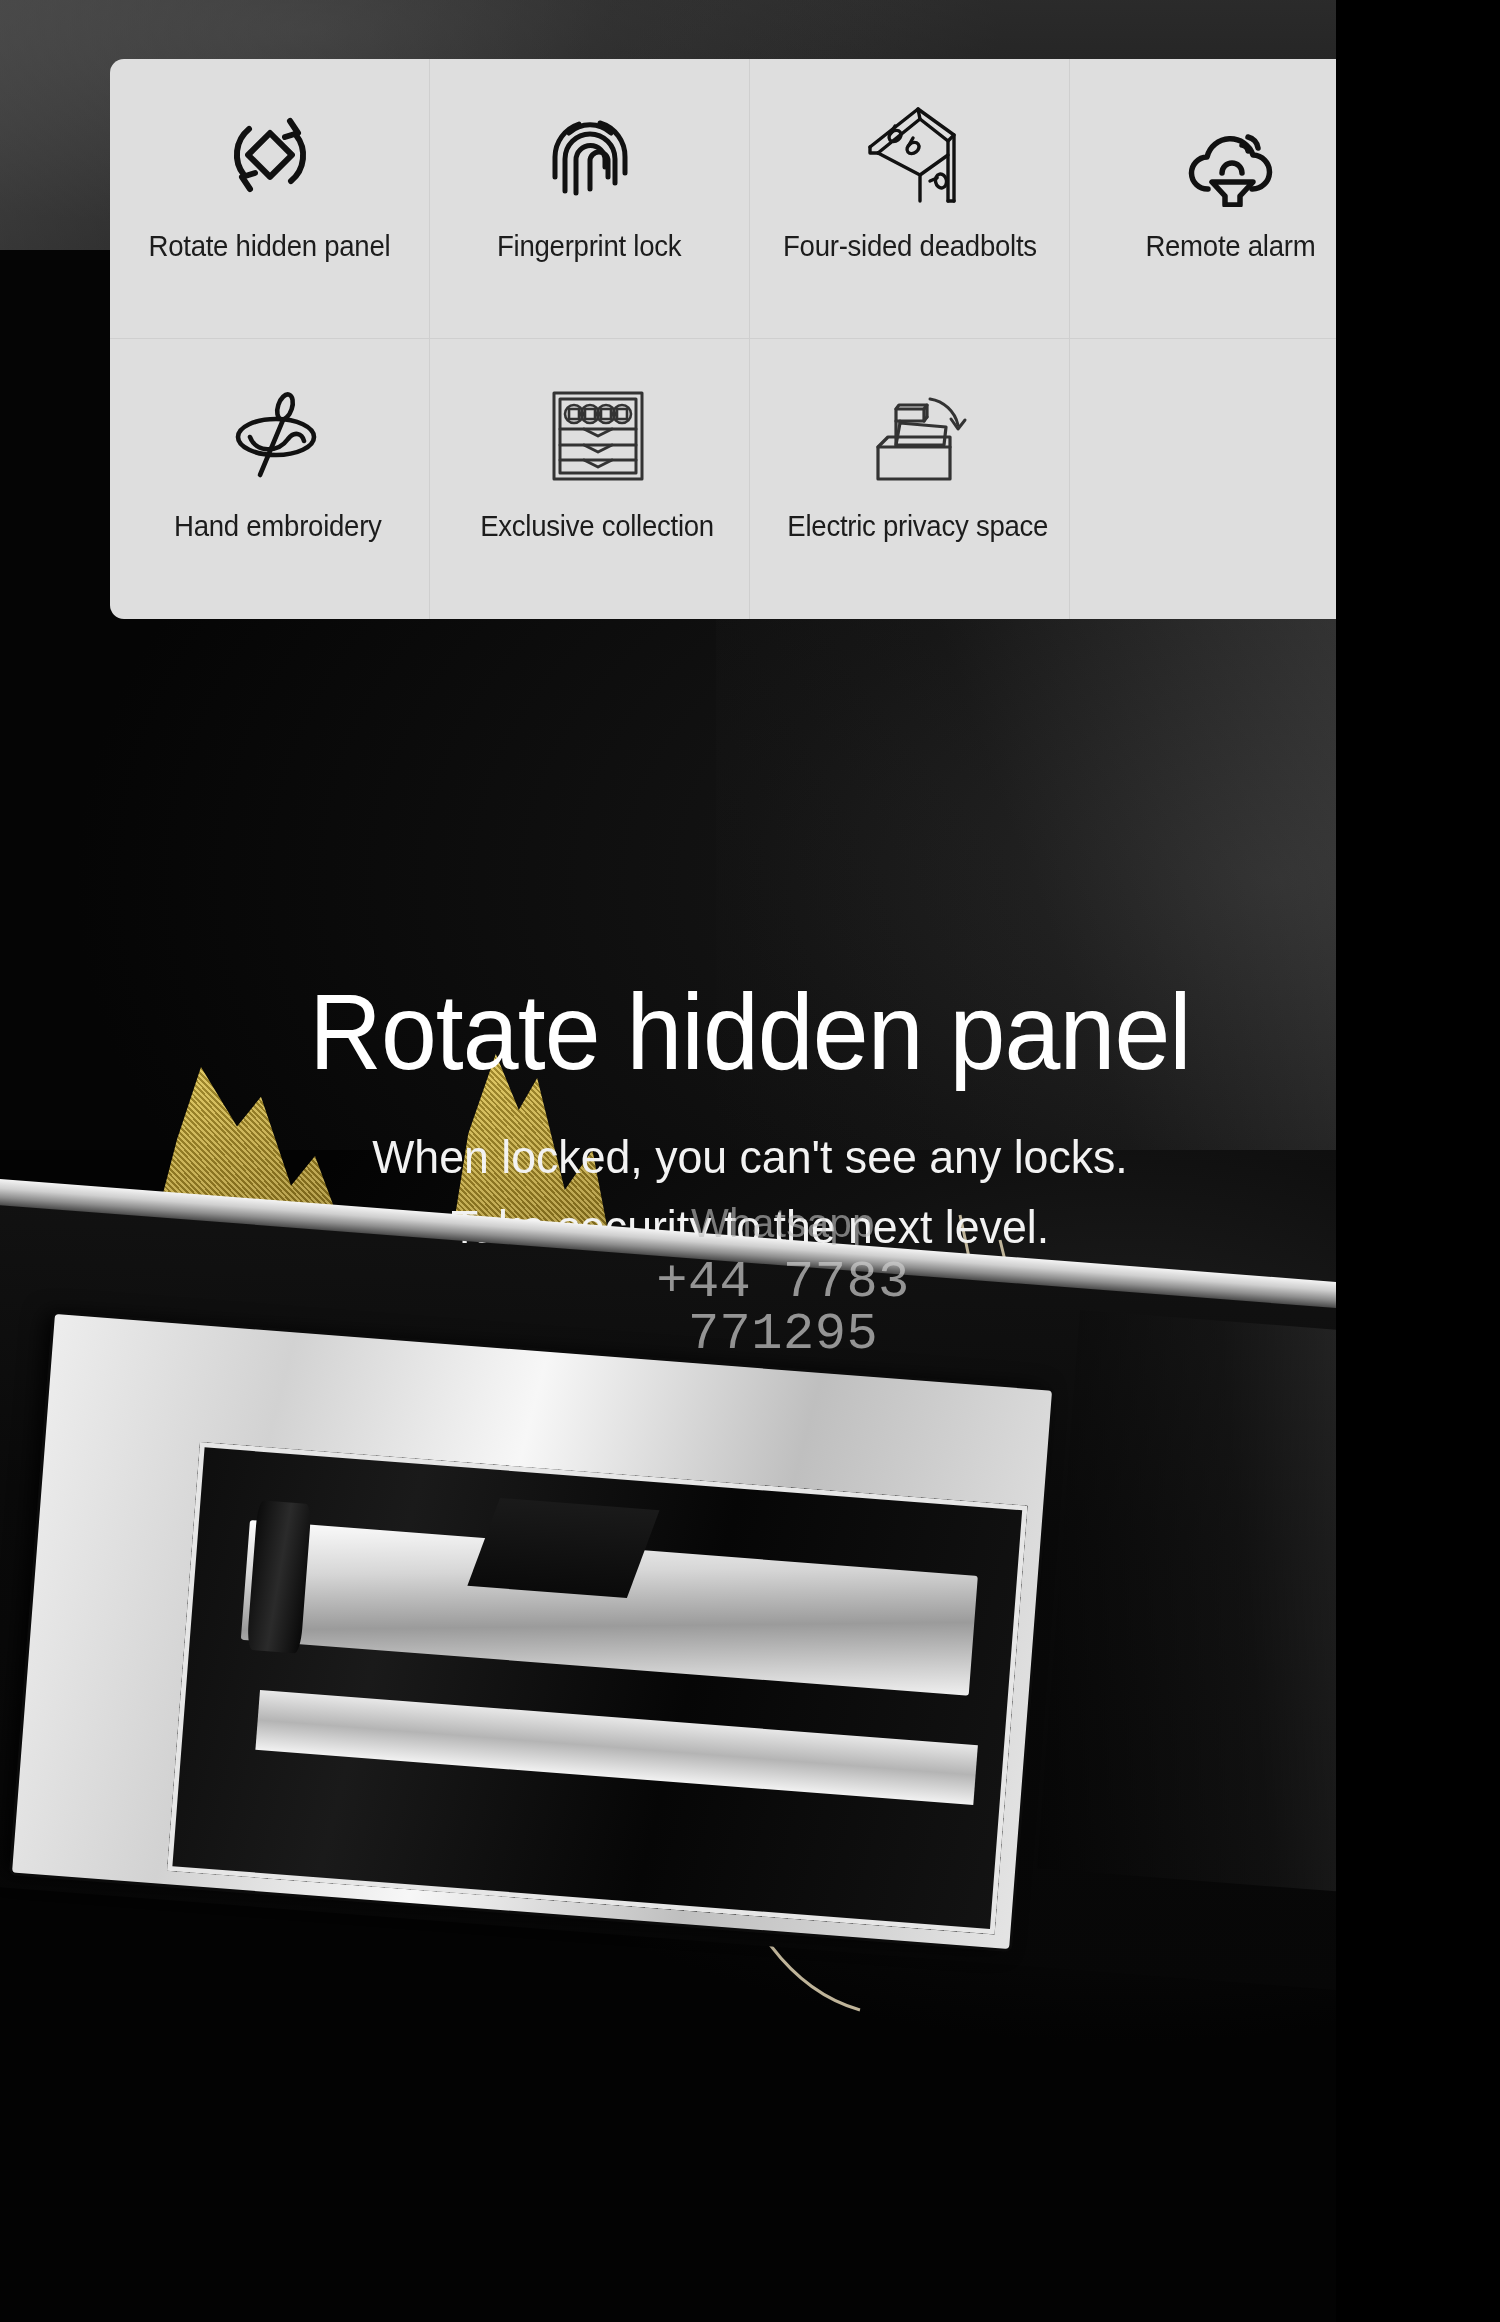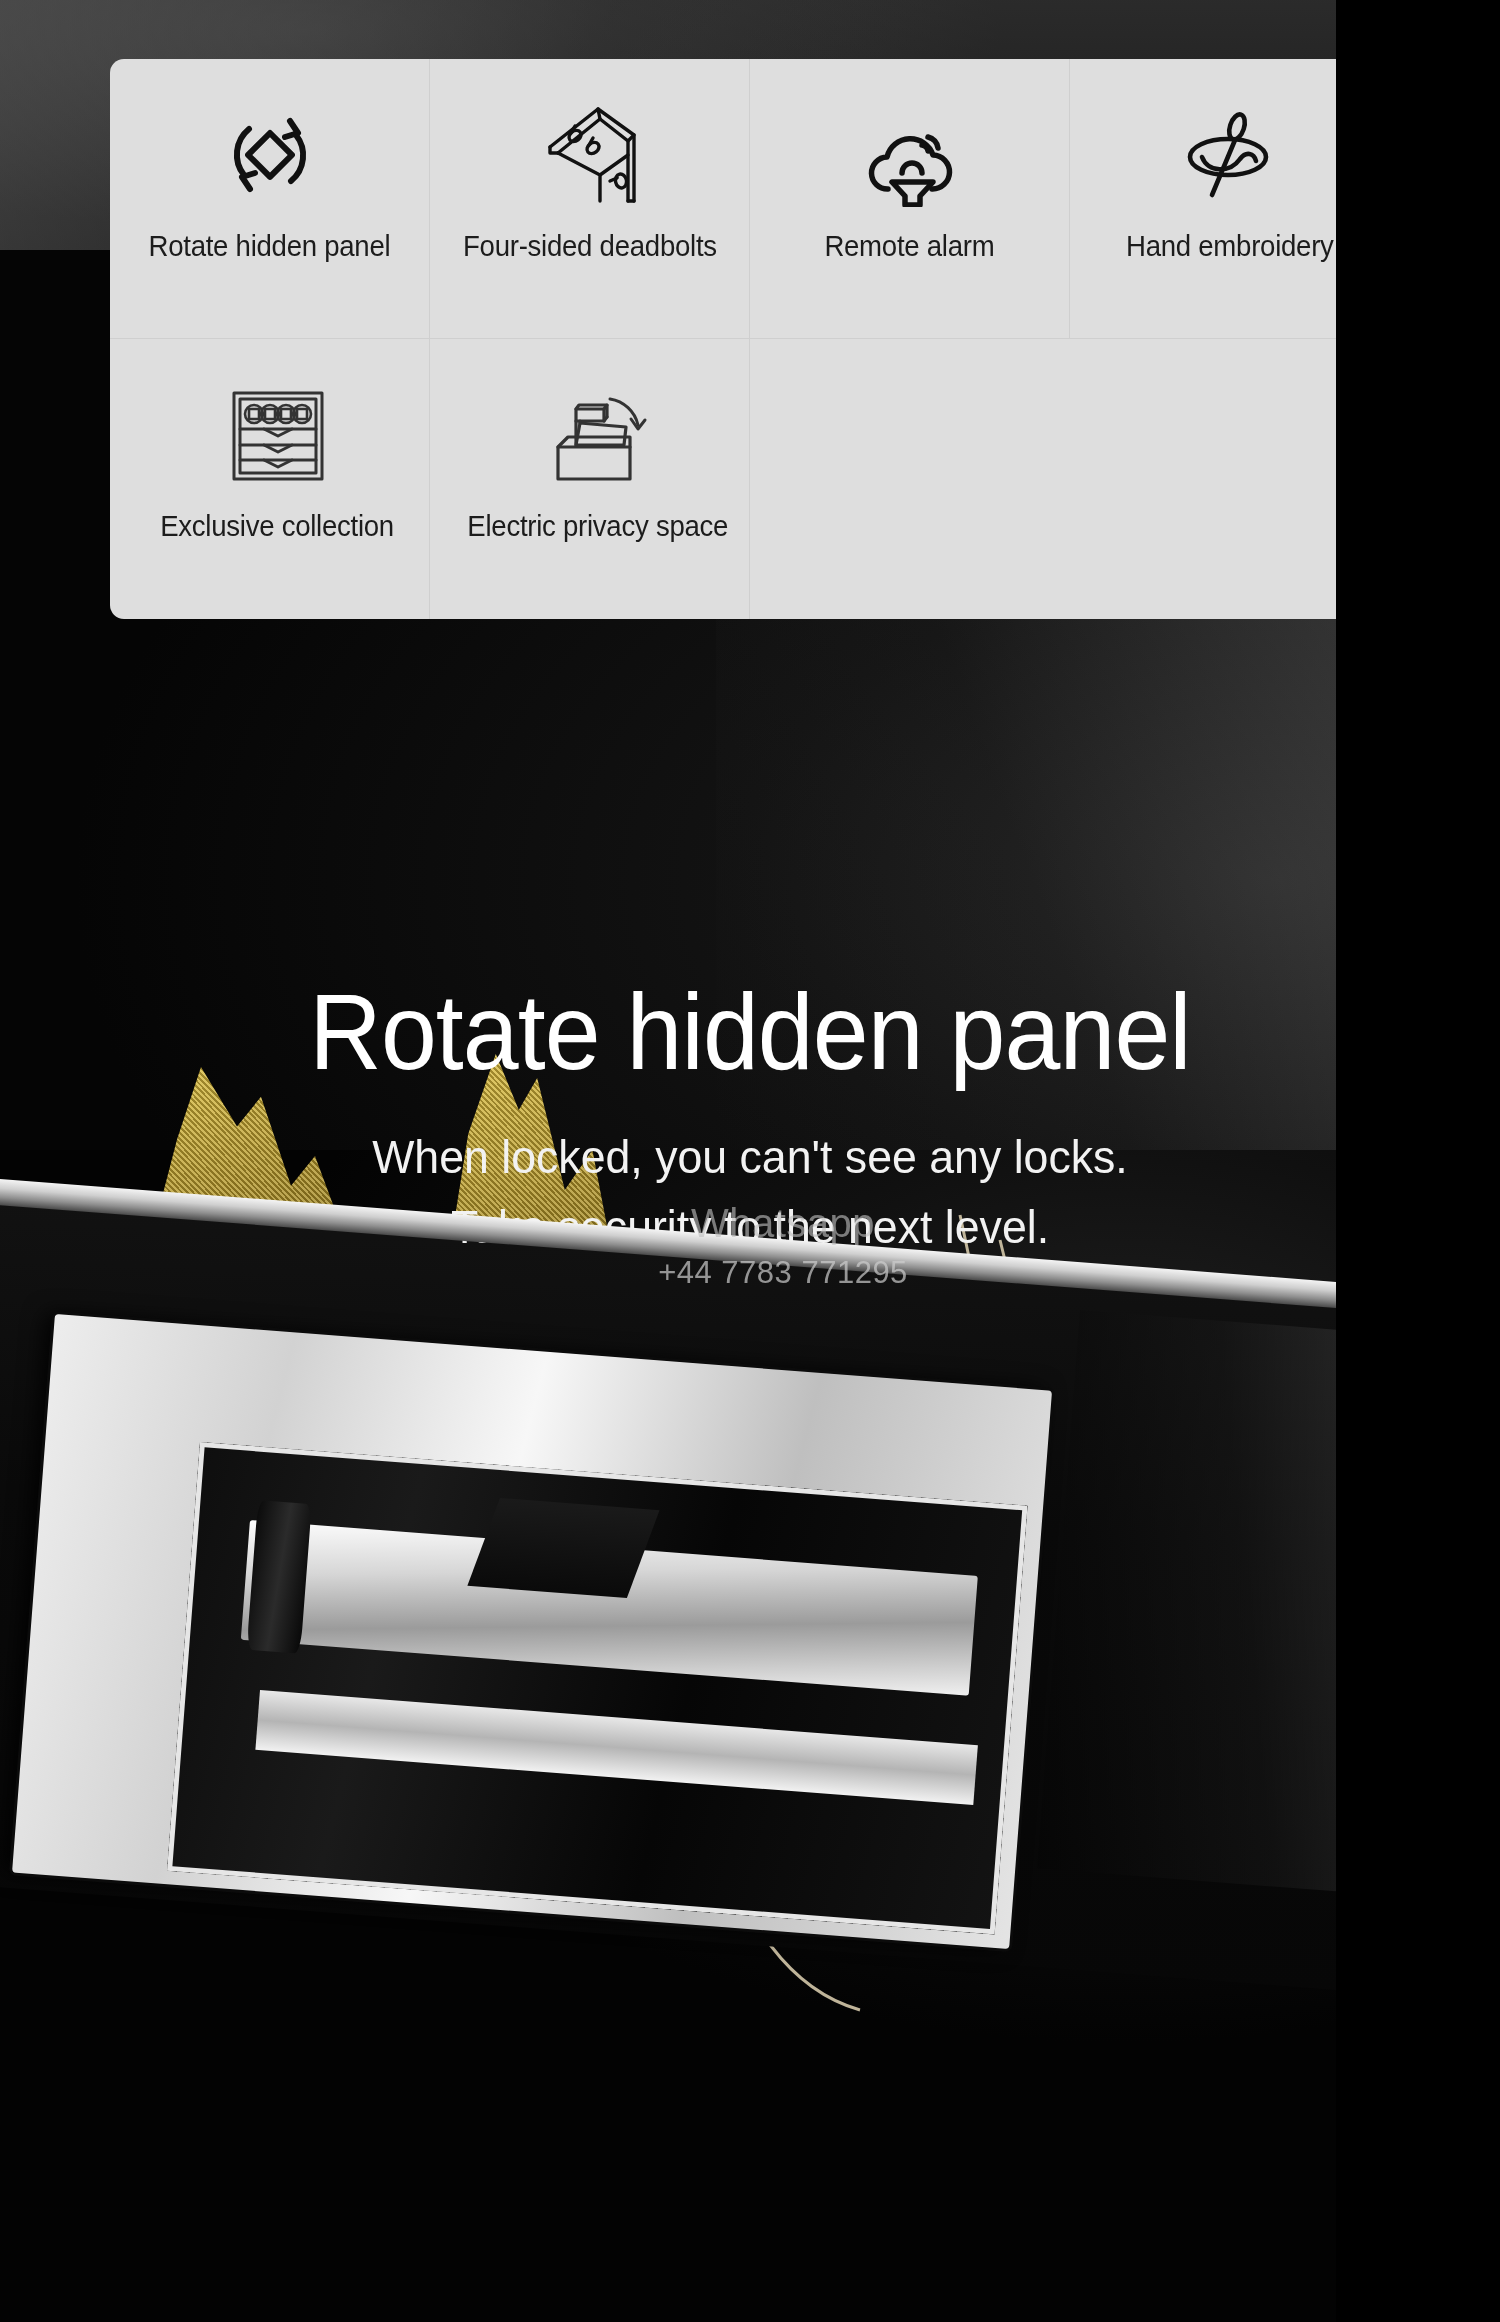--- a/index.html
+++ b/index.html
@@ -140,22 +140,22 @@
     pointer-events: none;
   }
   .watermark-name {
     font-family: "Liberation Sans", sans-serif;
     font-size: 40px;
     color: rgba(190,190,190,0.62);
     line-height: 1;
     letter-spacing: 0.5px;
   }
   .watermark-phone {
-    font-family: Liberation Sans, sans-serif;
-    font-size: 31px;
+    font-family: Liberation Mono, monospace;
+    font-size: 52px;
     color: rgba(205,205,205,0.70);
     line-height: 1;
     margin-top: 14px;
     letter-spacing: 0.5px;
   }
 
   
   .product-photo {
     position: absolute;
     left: 0;
@@ -310,20 +310,33 @@
           <path d="M26 72 A33 33 0 0 1 31 26"></path>
           <path d="M78 32 A33 33 0 0 1 73 78"></path>
           <polyline points="72,18 80,30 67,34" fill="none"></polyline>
           <polyline points="32,86 24,74 37,70" fill="none"></polyline>
           <rect x="52" y="30" width="31" height="31" transform="rotate(45 52 30)"></rect>
         </svg>
       </div>
       <div class="feature-label">Rotate hidden panel</div>
     </div>
 
+    <div class="feature-cell">
+      <div class="feature-icon">
+        <svg width="104" height="104" viewBox="0 0 104 104" fill="none" stroke="#111" stroke-width="5" stroke-linecap="round">
+          <path d="M52 86 L52 58 A9 9 0 0 1 61 49 A9 9 0 0 1 70 58 L70 74"></path>
+          <path d="M38 90 L38 57 A14.5 14.5 0 0 1 52.5 42.5 A14.5 14.5 0 0 1 67 57 L67 64"></path>
+          <path d="M27 88 L27 56 A25 25 0 0 1 52 31 A25 25 0 0 1 77 56 L77 80"></path>
+          <path d="M17 74 L17 54 A35 35 0 0 1 41 21"></path>
+          <path d="M62 20 A35 35 0 0 1 87 54 L87 70"></path>
+          <path d="M31 30 A31 31 0 0 1 73 30"></path>
+        </svg>
+      </div>
+      <div class="feature-label">Fingerprint lock</div>
+    </div>
 
     <div class="feature-cell">
       <div class="feature-icon">
         <svg width="104" height="104" viewBox="0 0 104 104" fill="none" stroke="#111" stroke-width="3.4" stroke-linejoin="round" stroke-linecap="round">
           <path d="M12 44 L60 6 L96 32 L96 98"></path>
           <path d="M20 50 L62 16 L90 38 L90 98"></path>
           <path d="M12 44 L12 50 L20 50"></path>
           <path d="M60 6 L62 16"></path>
           <path d="M96 32 L90 38"></path>
           <path d="M96 98 L90 98"></path>

